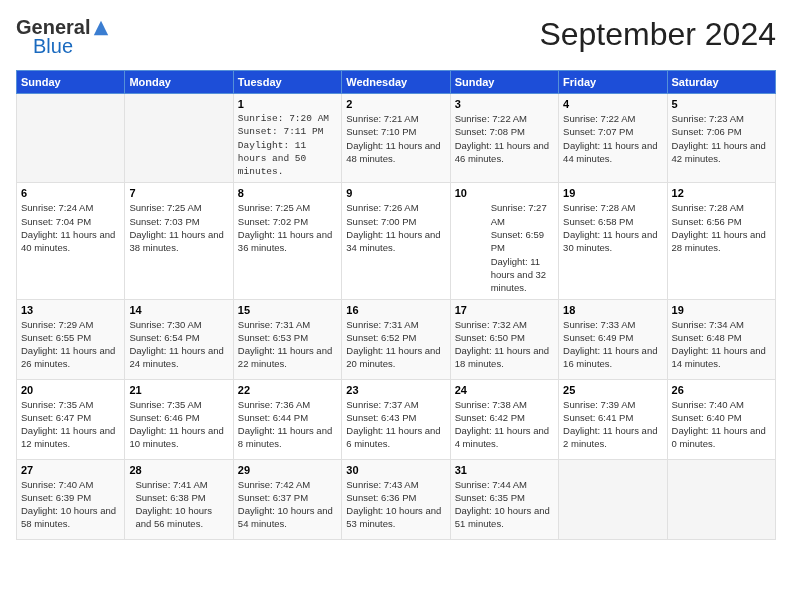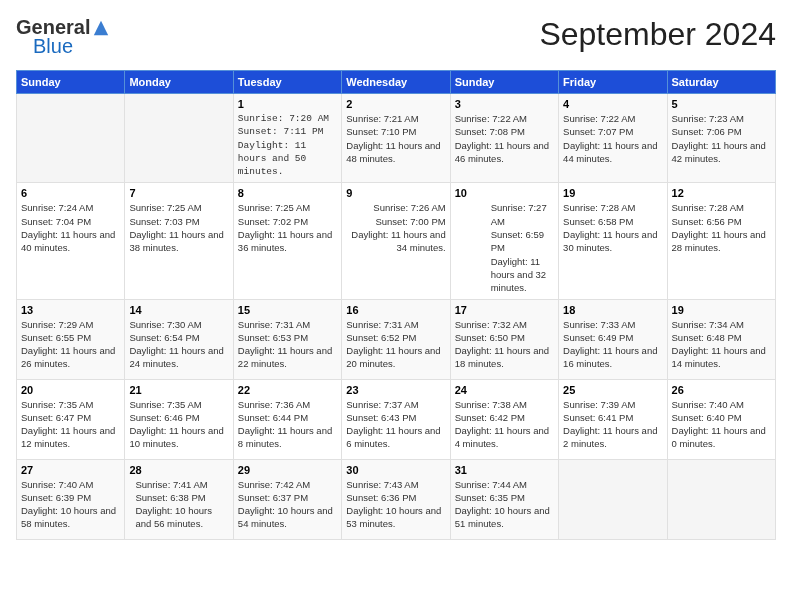--- a/index.html
+++ b/index.html
@@ -180,21 +180,21 @@
 Daylight: 11 hours and 38 minutes.</div>
           </td>
           <td>
             <span class="day-num">8</span>
             <div class="day-detail" style="white-space: pre-line;">Sunrise: 7:25 AM
 Sunset: 7:02 PM
 Daylight: 11 hours and 36 minutes.</div>
           </td>
           <td>
             <span class="day-num">9</span>
-            <div class="day-detail" style="white-space: pre-line; text-align: right;">Sunrise: 7:26 AM
+            <div class="day-detail" style="white-space: pre-line;">Sunrise: 7:26 AM
 Sunset: 7:00 PM
 Daylight: 11 hours and 34 minutes.</div>
           </td>
           <td>
             <span class="day-num">10</span>
             <div class="day-detail" style="white-space: pre-line; margin-left: 36px;">Sunrise: 7:27 AM
 Sunset: 6:59 PM
 Daylight: 11 hours and 32 minutes.</div>
           </td>
           <td>

